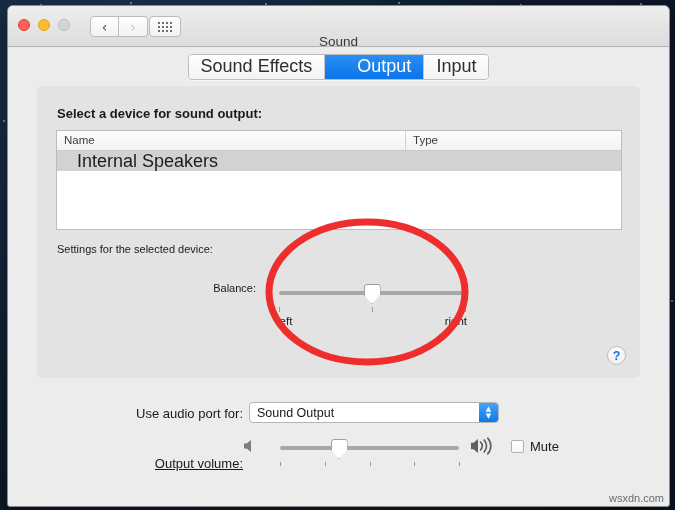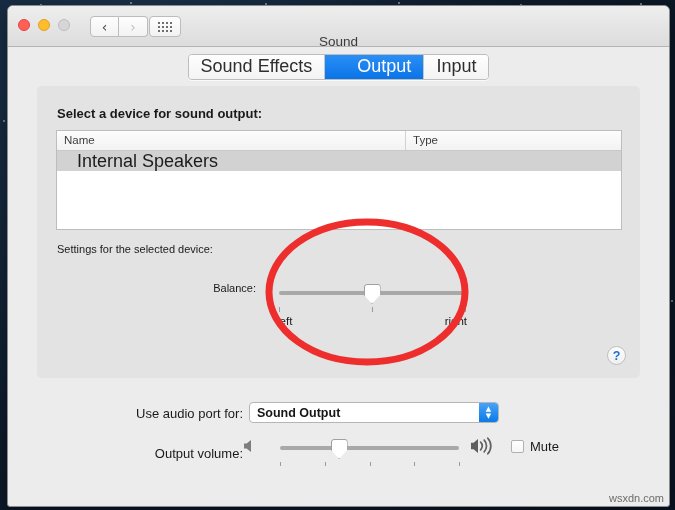--- a/index.html
+++ b/index.html
@@ -312,38 +312,37 @@
   
   #bottom { position: absolute; left: 0; right: 0; top: 380px; }
 
   .rowlabel {
     position: absolute;
     font-size: 13px;
     color: #1a1a1a;
     text-align: right;
   }
   #port-label { left: 30px; top: 20px; width: 205px; }
-  #volume-label { left: 30px; top: 60px; width: 205px; }
+  #volume-label { left: 30px; top: 70px; width: 205px; text-decoration: underline; }
 
   #port-select {
     position: absolute;
     left: 241px; top: 16px;
     width: 250px; height: 21px;
     background: #ffffff;
     border: 1px solid #b5b5b5;
     border-radius: 4px;
     box-sizing: border-box;
     display: flex;
     align-items: center;
   }
   #port-value {
     font-size: 12.5px;
     color: #161616;
     padding-left: 7px;
-    font-weight: bold;
   }
   #port-stepper {
     position: absolute;
     right: 0px; top: 0px;
     width: 19px; height: 19px;
     background: linear-gradient(to bottom,#47a3f7,#0c7ae8);
     border-radius: 0 3px 3px 0;
     display: flex;
     flex-direction: column;
     align-items: center;

